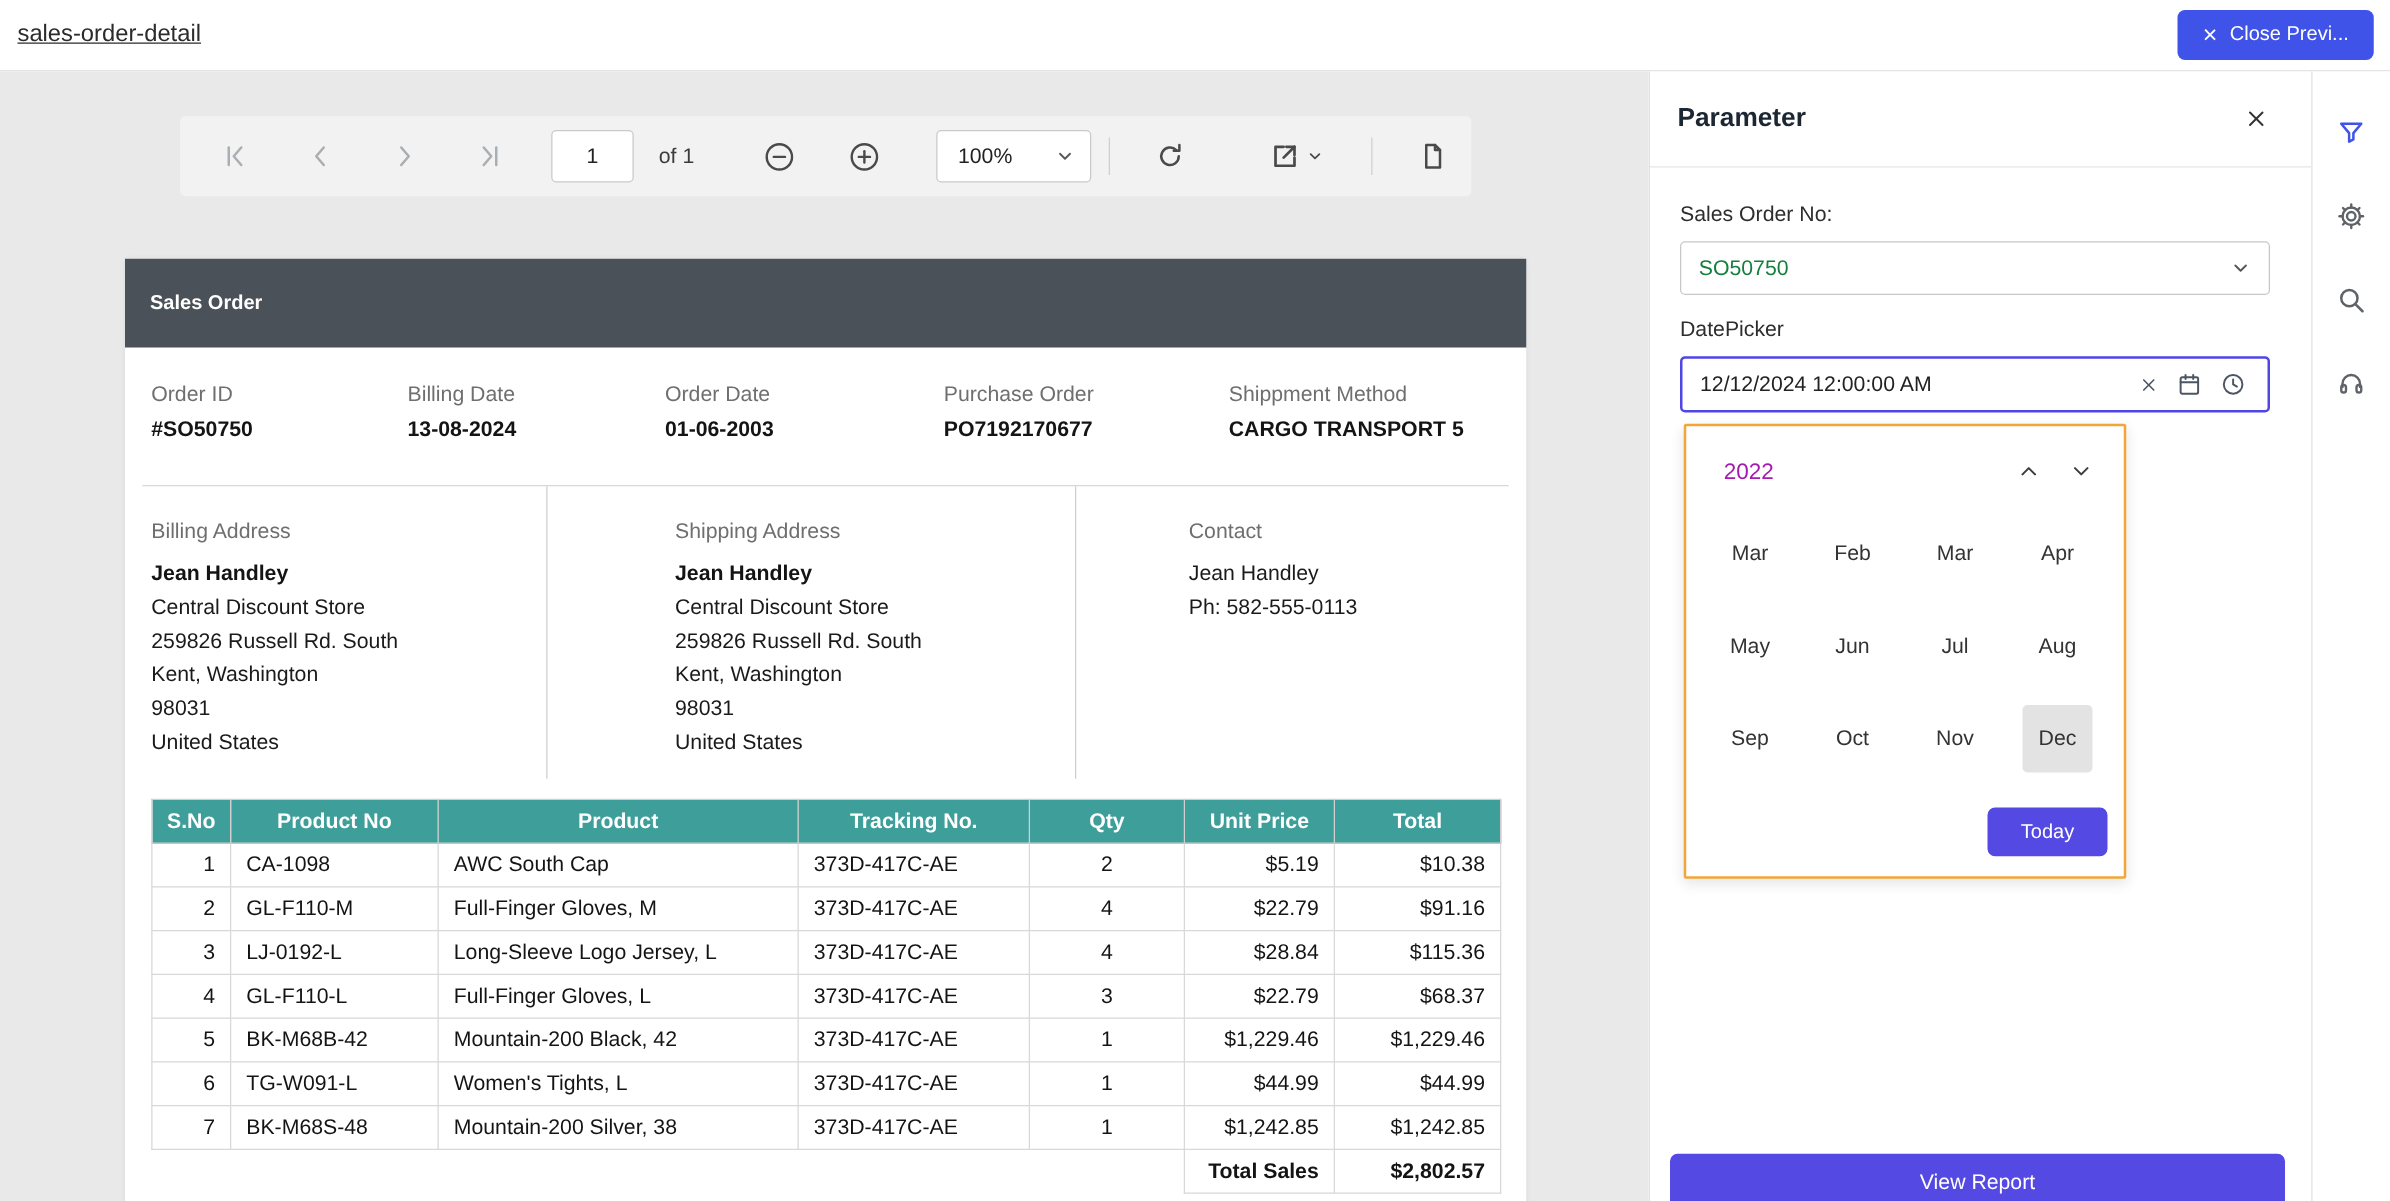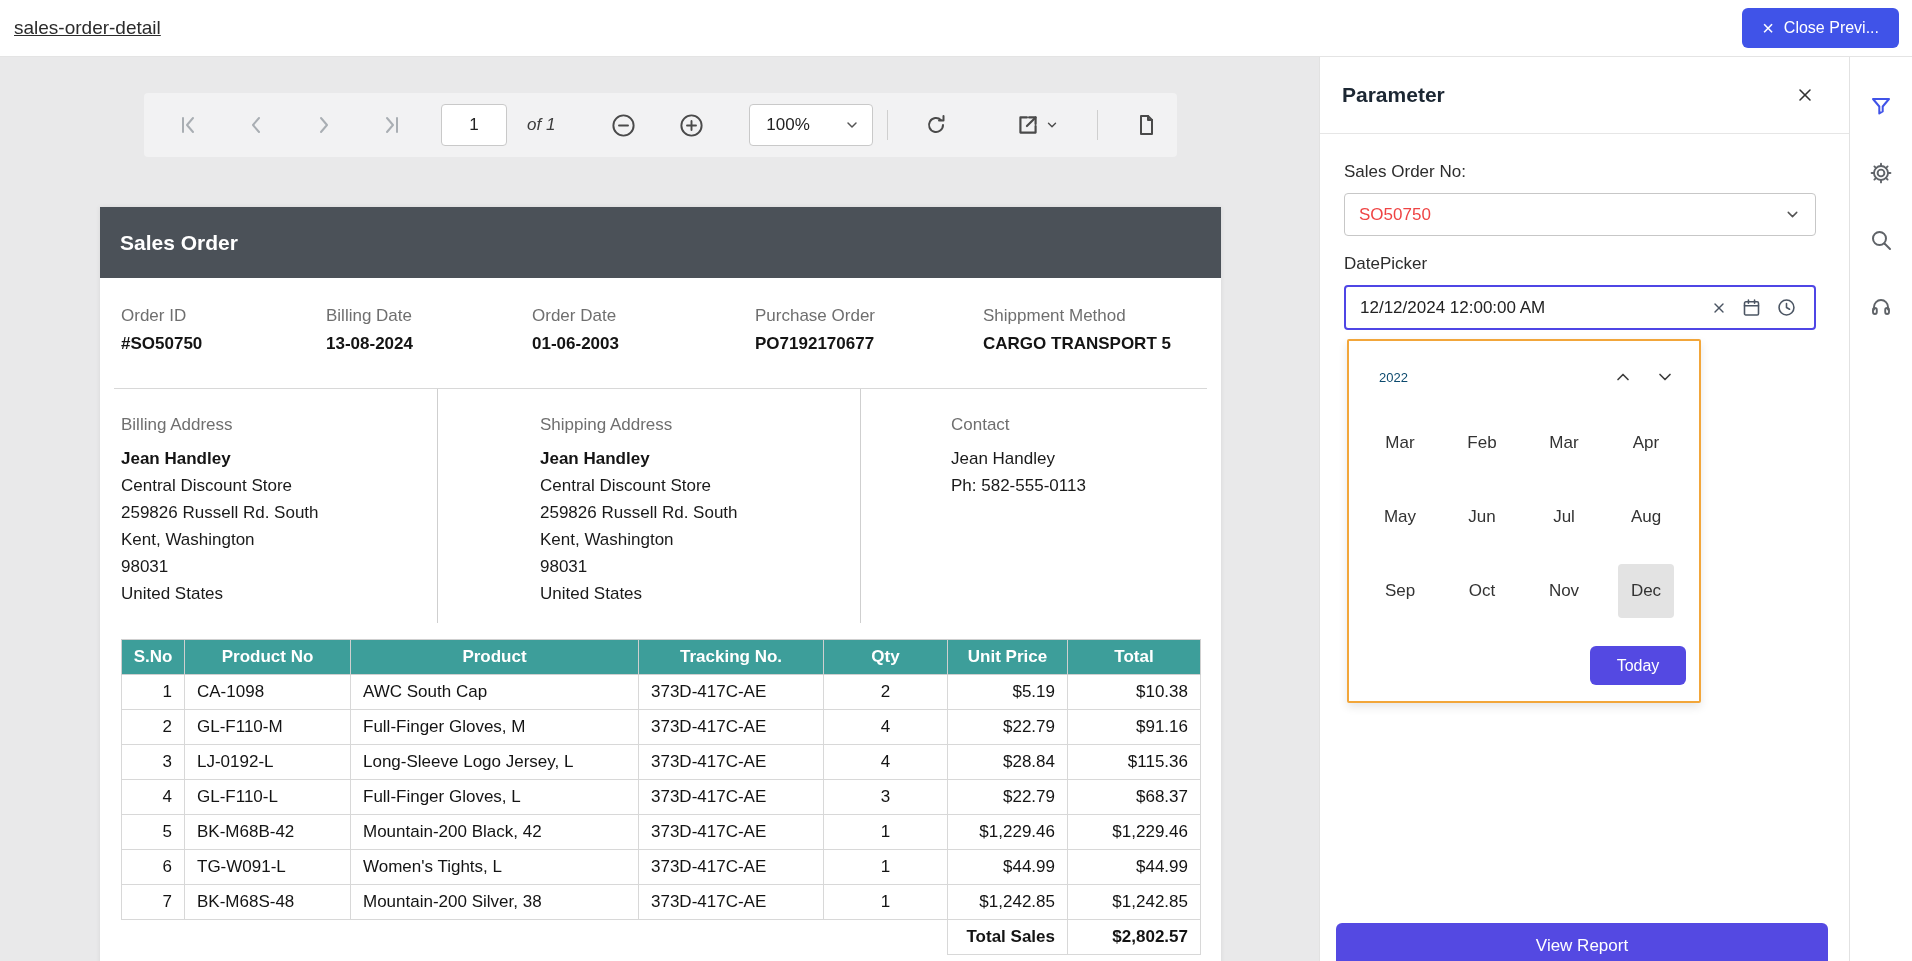--- a/index.html
+++ b/index.html
@@ -20,32 +20,32 @@
     background:#e9e9ea; overflow:hidden; }
 
   .toolbar { position:absolute; left:144px; top:36px; width:1033px; height:64px;
     background:#f2f2f3; border-radius:4px; display:flex; align-items:center; }
   .tb-btn { width:46px; height:46px; border:none; background:transparent; display:flex;
     align-items:center; justify-content:center; cursor:pointer; color:#4a4a4a; padding:0; }
   .tb-btn.nav { color:#a9aeb3; }
   .tb-btn.g22 { margin-left:22px; }
   .pagebox { margin-left:26px; width:66px; height:42px; background:#fff; border:1px solid #c9c9c9;
     border-radius:4px; text-align:center; font-size:17px; color:#222; font-family:inherit; }
-  .of-label { margin-left:20px; font-size:17px; color:#3c3c3c; white-space:nowrap;font-style:italic; }
+  .of-label { margin-left:20px; font-size:17px; color:#3c3c3c; white-space:nowrap; }
   .zoombox { margin-left:35px; width:124px; height:42px; background:#fff; border:1px solid #c9c9c9;
     border-radius:4px; display:flex; align-items:center; padding:0 12px 0 16px; font-size:17px;
     color:#222; cursor:pointer; justify-content:space-between; }
   .tb-sep { width:1px; height:30px; background:#cfcfcf; margin-left:14px; }
   .export-group { display:flex; align-items:center; gap:4px; }
 
   
   .page { position:absolute; left:100px; top:150px; width:1121px; height:1000px; background:#fff;
     box-shadow:0 0 5px rgba(0,0,0,0.08); }
   .page-header { height:71px; background:#4b5158; color:#fff; display:flex; align-items:center;
-    padding-left:20px; font-size:21px; font-weight:bold; }
+    padding-left:20px; font-size:16px; font-weight:bold; }
   .info-row { display:grid; grid-template-columns:205px 206px 223px 228px 1fr;
     padding:28px 0 0 21px; }
   .info-label { color:#6f6f6f; font-size:17px; }
   .info-value { font-weight:bold; font-size:17px; margin-top:8px; color:#141414; }
   .section-divider { border-bottom:1px solid #d8d8d8; margin:34px 14px 0 14px; }
   .addr-row { display:grid; grid-template-columns:337px 423px 361px; }
   .addr-col { padding-top:26px; padding-bottom:16px; }
   .addr-col.c1 { padding-left:21px; }
   .addr-col.c2 { border-left:1px solid #cfcfcf; padding-left:102px; }
   .addr-col.c3 { border-left:1px solid #cfcfcf; padding-left:90px; }
@@ -70,32 +70,32 @@
     border-left:1px solid #e2e2e2; overflow:hidden; }
   .panel-header { height:77px; border-bottom:1px solid #e6e6e6; display:flex; align-items:center;
     justify-content:space-between; padding:0 30px 0 22px; }
   .panel-title { font-size:21px; font-weight:bold; color:#1c2733; }
   .panel-close { background:none; border:none; cursor:pointer; color:#333; display:flex; padding:4px; }
   .panel-body { padding:28px 33px 0 24px; }
   .field-label { font-size:17px; color:#2d2d2d; }
   .field-label.mt { margin-top:18px; }
   .select-box { margin-top:11px; height:43px; border:1px solid #c7c7c7; border-radius:4px;
     display:flex; align-items:center; justify-content:space-between; padding:0 14px 0 14px;
-    font-size:17px; color:#ef4444; cursor:pointer; background:#fff; }
+    font-size:17px; color:#15803d; cursor:pointer; background:#fff; }
   .date-input { margin-top:11px; height:45px; border:2px solid #4f46e5; border-radius:4px;
     display:flex; align-items:center; padding-right:10px; background:#fff; }
   .date-input input { flex:1; border:none; outline:none; font-size:17px; color:#222;
     padding-left:14px; background:transparent; font-family:inherit; min-width:0; }
   .icon-btn { background:none; border:none; cursor:pointer; color:#4b5563; display:flex;
     align-items:center; justify-content:center; padding:0 7px; }
 
   .calendar { position:relative; margin:9px 0 0 3px; width:354px; height:364px; background:#fff;
     border:2px solid #f2a63a; border-radius:2px; box-shadow:0 4px 10px rgba(0,0,0,0.10); }
   .cal-header { display:flex; align-items:center; padding:22px 20px 0 30px; }
-  .cal-year { font-size:13px; color:#0c4a6e; flex:1; cursor:pointer; }
+  .cal-year { font-size:18px; color:#a21caf; flex:1; cursor:pointer; }
   .cal-nav { background:none; border:none; cursor:pointer; color:#3d3d3d; display:flex;
     padding:4px; margin-left:14px; }
   .month-grid { margin-top:15px; display:grid; grid-template-columns:repeat(4,82px);
     grid-auto-rows:74px; padding-left:10px; justify-items:center; align-items:center; }
   .month-cell { width:82px; height:74px; display:flex; align-items:center; justify-content:center;
     cursor:pointer; }
   .month-cell span { font-size:17px; color:#333; padding:17px 13px; border-radius:4px; }
   .month-cell span.selected { background:#e3e3e3; }
   .today-btn { position:absolute; right:13px; bottom:16px; width:96px; height:39px;
     background:#5449e2; color:#fff; border:none; border-radius:6px; font-size:16px;

